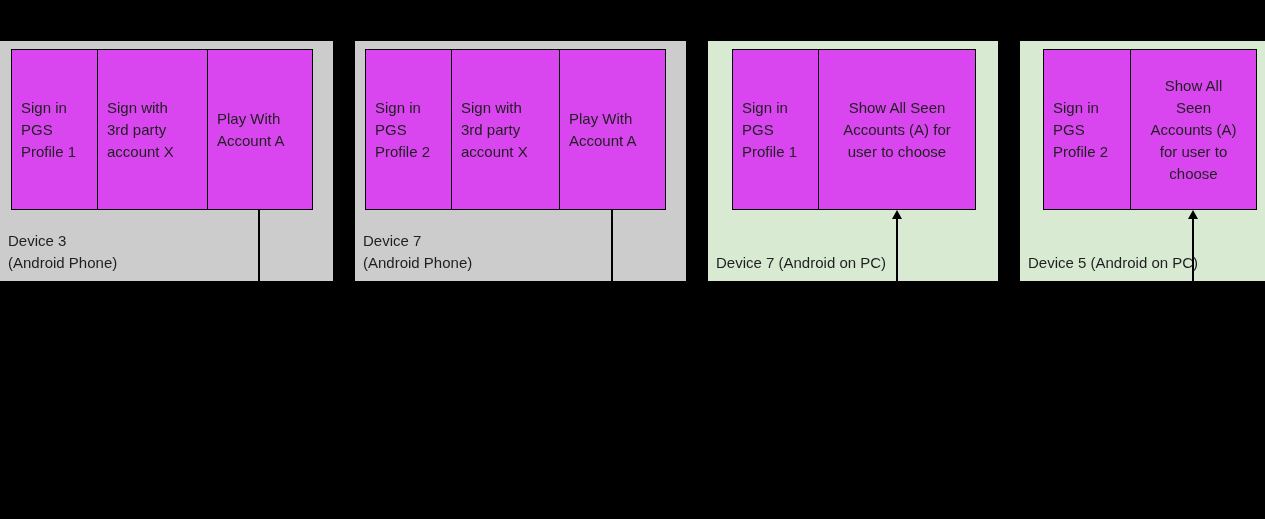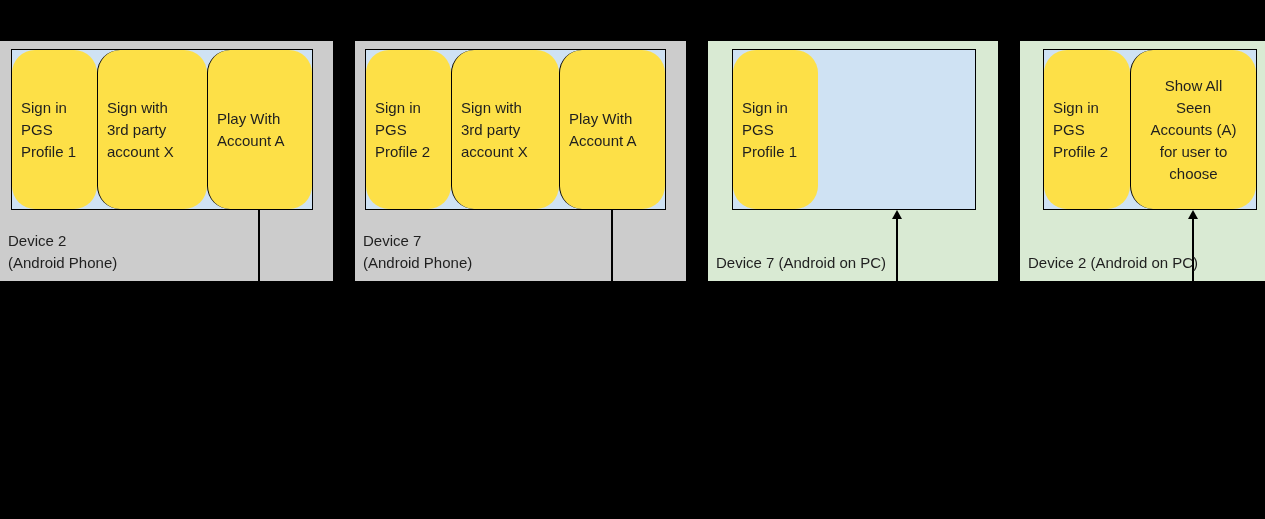--- a/index.html
+++ b/index.html
@@ -31,23 +31,22 @@
   .card2 .inner-box{left:10px;width:301px;}
   .card3 .inner-box{left:24px;width:244px;}
   .card4 .inner-box{left:23px;width:214px;}
 
   .cell{
     box-sizing:border-box;
     display:flex;align-items:center;
     padding:0 9px;
     font-size:15px;line-height:22px;
     white-space:pre-line;
-    background:#fde047;
+    background:#d946ef;
     flex:1 1 auto;
-    border-radius:23px;
   }
   .cell + .cell{border-left:1.5px solid #000;}
   .card1 .cell.c1{flex:0 0 85px;}
   .card1 .cell.c2{flex:0 0 110px;}
   .card2 .cell.c1{flex:0 0 85px;}
   .card2 .cell.c2{flex:0 0 108px;}
   .card3 .cell.c1{flex:0 0 85px;}
   .card4 .cell.c1{flex:0 0 86px;}
   .cell.center{justify-content:center;text-align:center;padding:0 4px;}
 
@@ -89,21 +88,21 @@
       <div class="cell c1">Sign in
 PGS
 Profile 1</div>
       <div class="cell c2">Sign with
 3rd party
 account X</div>
       <div class="cell c3">Play With
 Account A</div>
     </div>
     <div class="connector-down"></div>
-    <div class="device-label">Device 2
+    <div class="device-label">Device 3
 (Android Phone)</div>
   </div>
 
   <div class="card phone card2">
     <div class="inner-box">
       <div class="cell c1">Sign in
 PGS
 Profile 2</div>
       <div class="cell c2">Sign with
 3rd party
@@ -114,35 +113,38 @@
     <div class="connector-down"></div>
     <div class="device-label">Device 7
 (Android Phone)</div>
   </div>
 
   <div class="card pc card3">
     <div class="inner-box">
       <div class="cell c1">Sign in
 PGS
 Profile 1</div>
+      <div class="cell c2 center">Show All Seen
+Accounts (A) for
+user to choose</div>
     </div>
     <div class="connector-up-head"></div>
     <div class="connector-up-line"></div>
     <div class="device-label">Device 7 (Android on PC)</div>
   </div>
 
   <div class="card pc card4">
     <div class="inner-box">
       <div class="cell c1">Sign in
 PGS
 Profile 2</div>
       <div class="cell c2 center">Show All
 Seen
 Accounts (A)
 for user to
 choose</div>
     </div>
     <div class="connector-up-head"></div>
     <div class="connector-up-line"></div>
-    <div class="device-label">Device 2 (Android on PC)</div>
+    <div class="device-label">Device 5 (Android on PC)</div>
   </div>
 
 </div>
 
 </body></html>

